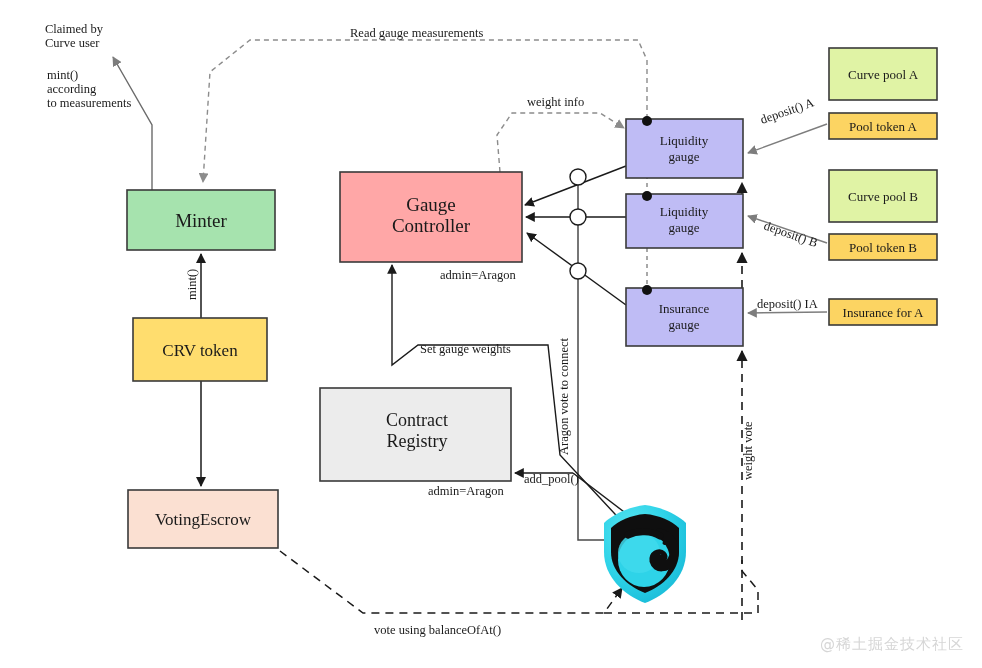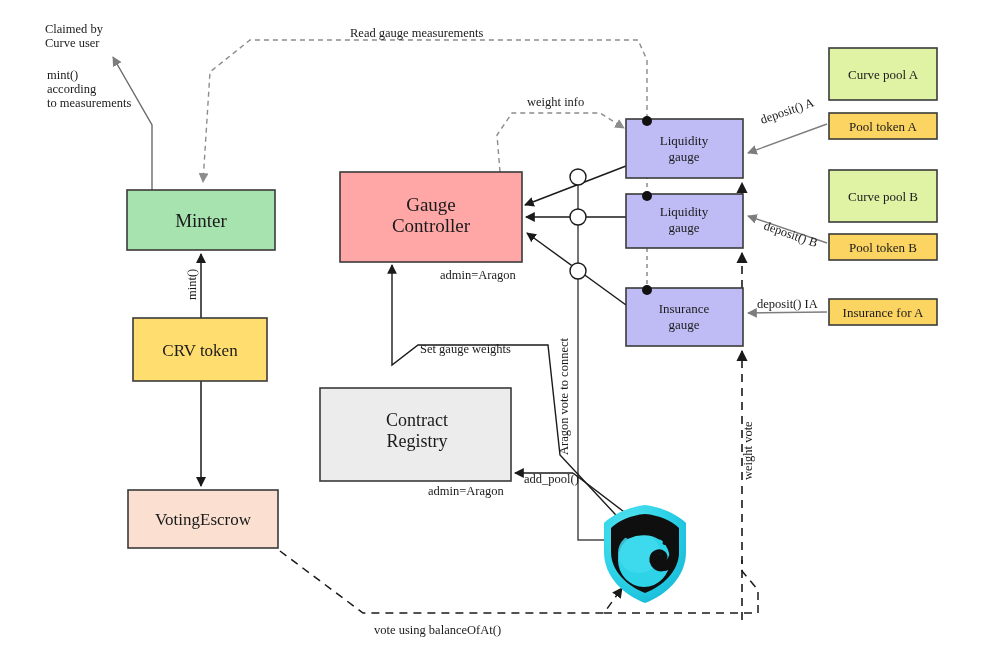--- a/index.html
+++ b/index.html
@@ -219,13 +219,14 @@
 
   <text class="edge-label" x="752" y="480" font-size="12" transform="rotate(-90 752 480)">weight vote</text>
 
   <text class="edge-label" x="374" y="634" font-size="12.5">vote using balanceOfAt()</text>
 
   <text class="edge-label" x="762" y="124" font-size="12.5" transform="rotate(-19 762 124)">deposit() A</text>
   <text class="edge-label" x="763" y="229" font-size="12.5" transform="rotate(19 763 229)">deposit() B</text>
   <text class="edge-label" x="757" y="308" font-size="12.5">deposit() IA</text>
 </svg>
 
+<div class="wm">@稀土掘金技术社区</div>
 </div>
 
 </body></html>

